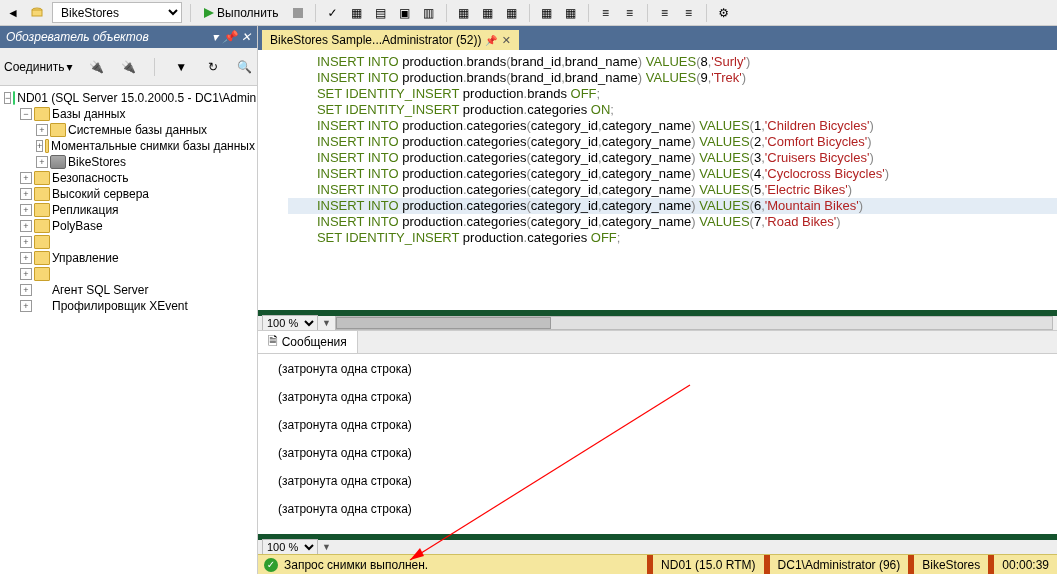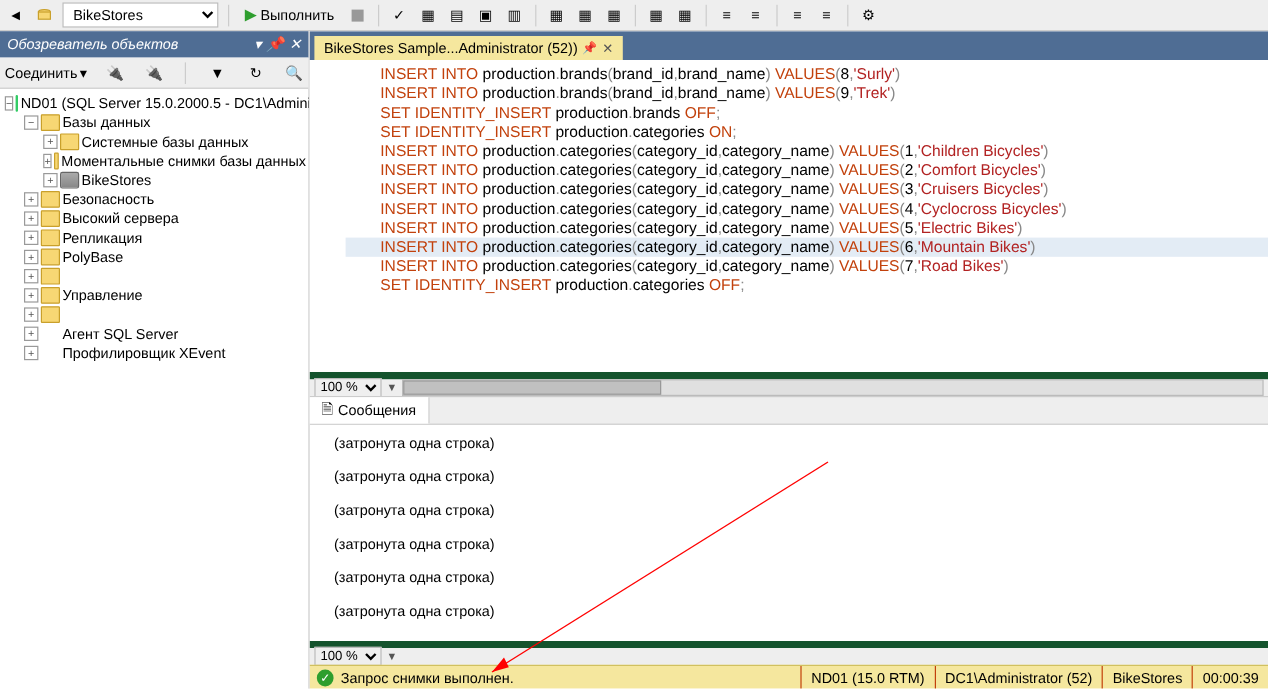--- a/index.html
+++ b/index.html
@@ -9,59 +9,59 @@
   .tb-sep { width: 1px; height: 18px; background: #ccc; margin: 0 2px; }
   .tb-btn { width: 18px; height: 18px; display: flex; align-items: center; justify-content: center; cursor: pointer; border-radius: 2px; }
   .tb-select { border: 1px solid #bbb; background: #fff; padding: 1px 4px; height: 21px; min-width: 130px; font-size: 12px; }
   .execute-btn { display: flex; align-items: center; gap: 2px; cursor: pointer; padding: 1px 4px; }
 
   .main { display: flex; height: calc(100% - 26px); }
 
   .explorer { width: 258px; background: #fff; border-right: 1px solid #ccc; display: flex; flex-direction: column; }
   .explorer-title { background: #4f6d94; color: #fff; padding: 3px 6px; display: flex; align-items: center; justify-content: space-between; height: 22px; font-style: italic; }
   .explorer-title-right { display: flex; gap: 4px; align-items: center; }
-  .explorer-toolbar { background: #eee; border-bottom: 1px solid #ccc; padding: 2px 4px; display: flex; align-items: center; gap: 16px; height: 26px; }
+  .explorer-toolbar { background: #eee; border-bottom: 1px solid #ccc; padding: 2px 4px; display: flex; align-items: center; gap: 16px; height: 38px; }
   .conn-btn { cursor: pointer; display: flex; align-items: center; gap: 2px; }
   .tree { flex: 1; overflow: auto; padding: 4px 2px; }
   .tree-node { display: flex; align-items: center; gap: 2px; padding: 1px 0; cursor: default; white-space: nowrap; }
   .expander { width: 12px; height: 12px; display: inline-flex; align-items: center; justify-content: center; font-size: 9px; color: #555; border: 1px solid #999; cursor: pointer; background: #fff; }
   .node-icon { width: 16px; height: 14px; display: inline-block; }
   .folder { background: #f7d774; border: 1px solid #c9a02b; border-radius: 1px; }
   .dbicon { background: linear-gradient(#aaa,#888); border: 1px solid #666; border-radius: 2px; }
   .servericon { background: #6fa96f; border: 1px solid #3c6; border-radius: 2px; }
   .indent0 { padding-left: 2px; }
   .indent1 { padding-left: 18px; }
   .indent2 { padding-left: 34px; }
 
   .editor-area { flex: 1; display: flex; flex-direction: column; overflow: hidden; }
   .tabbar { background: #4f6d94; display: flex; align-items: flex-end; height: 24px; padding-left: 4px; }
   .tab { background: #f5e79e; padding: 3px 8px; display: flex; align-items: center; gap: 4px; font-size: 12px; cursor: pointer; }
   .tab .close { font-size: 11px; color: #555; cursor: pointer; }
   .tab .pin { font-size: 10px; color: #666; }
 
   .code { flex: 1; overflow: auto; font-family: Consolas, monospace; font-size: 13px; line-height: 16px; padding: 4px 0 4px 30px; background: #fff; white-space: pre; }
-  .kw { color: #c2410c; }
+  .kw { color: #4d7c0f; }
   .str { color: #b22222; }
   .gray { color: #888; }
   .highlight-line { background: #e3ecf5; display: block; }
 
   .zoombar { background: #eee; border-top: 6px solid #14532d; padding: 1px 4px; display: flex; align-items: center; gap: 4px; height: 20px; }
   .zoom-select { border: 1px solid #bbb; font-size: 11px; width: 56px; height: 16px; }
   .hscroll { flex: 1; height: 14px; background: #e0e0e0; border: 1px solid #bbb; position: relative; }
   .hscroll-thumb { position: absolute; left: 0; width: 30%; top: 0; bottom: 0; background: #c0c0c0; border: 1px solid #999; }
 
   .msgs-tabbar { background: #eee; border-top: 1px solid #ccc; border-bottom: 1px solid #ccc; display: flex; height: 24px; }
   .msgs-tab { padding: 3px 10px; border-right: 1px solid #ccc; background: #fff; display: flex; align-items: center; gap: 4px; cursor: pointer; }
   .msgs { flex: 0 0 180px; overflow: auto; font-family: Consolas, monospace; font-size: 12px; padding: 8px 20px; background: #fff; }
   .msgs p { margin-bottom: 14px; }
 
   .statusbar { height: 20px; background: #f5e79e; border-top: 1px solid #d0c060; display: flex; align-items: center; font-size: 12px; }
   .status-left { display: flex; align-items: center; gap: 6px; padding: 0 6px; flex: 1; }
   .status-check { width: 14px; height: 14px; border-radius: 50%; background: #2e9e2e; color: #fff; display: flex; align-items: center; justify-content: center; font-size: 10px; }
-  .status-cell { padding: 0 8px; border-left: 1px solid #c2410c; height: 100%; display: flex; align-items: center; }
+  .status-cell { padding: 0 8px; border-left: 6px solid #c2410c; height: 100%; display: flex; align-items: center; }
 
   svg { display: block; }
   .arrow-annotation { position: absolute; pointer-events: none; }
 </style>
 </head>
 <body>
 
 <div class="topbar">
   <span class="tb-btn">◄</span>
   <span class="tb-btn">
@@ -237,21 +237,21 @@
       <select class="zoom-select"><option>100 %</option></select>
       <span style="font-size:9px;color:#555">▼</span>
     </div>
 
     <div class="statusbar">
       <div class="status-left">
         <span class="status-check">✓</span>
         <span>Запрос снимки выполнен.</span>
       </div>
       <div class="status-cell">ND01 (15.0 RTM)</div>
-      <div class="status-cell">DC1\Administrator (52)</div>
+      <div class="status-cell">DC1\Administrator (96)</div>
       <div class="status-cell">BikeStores</div>
       <div class="status-cell">00:00:39</div>
     </div>
   </div>
 </div>
 
 <svg class="arrow-annotation" style="left:400px;top:380px" width="300" height="190">
   <line x1="290" y1="5" x2="10" y2="180" stroke="red" stroke-width="1.2"></line>
   <polygon points="10,180 20,168 24,176" fill="red"></polygon>
 </svg>

